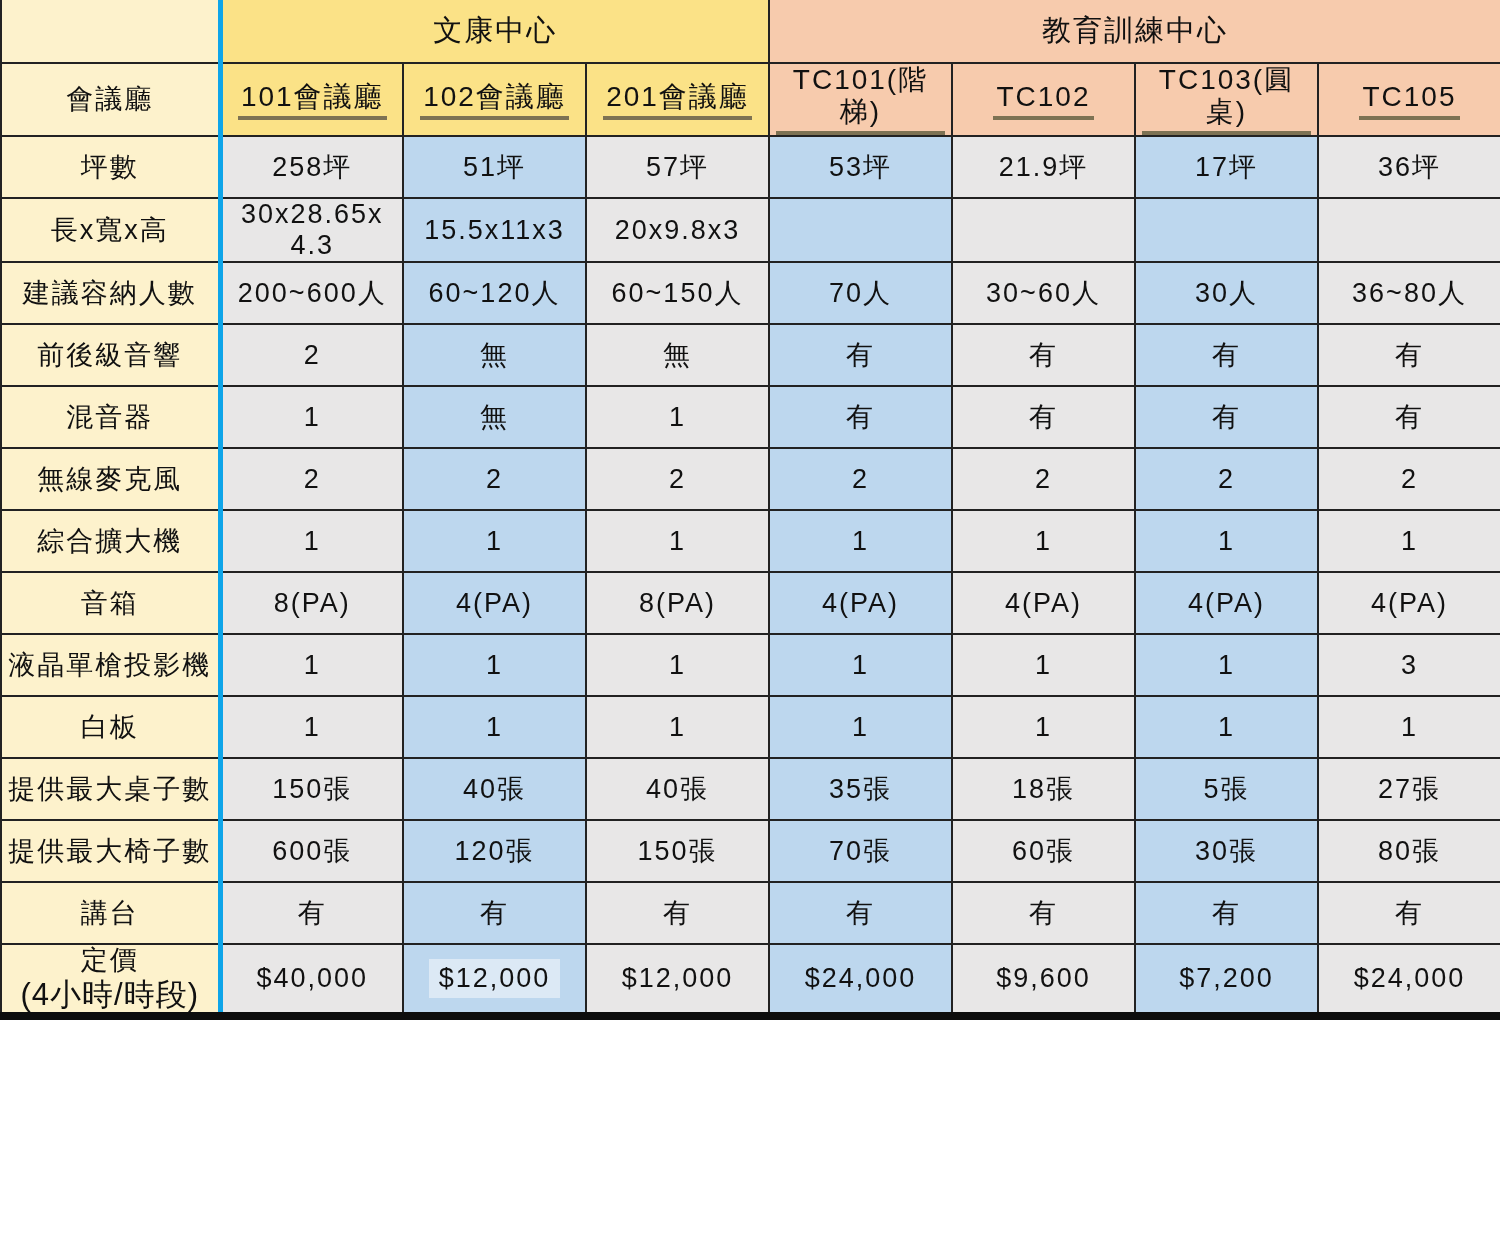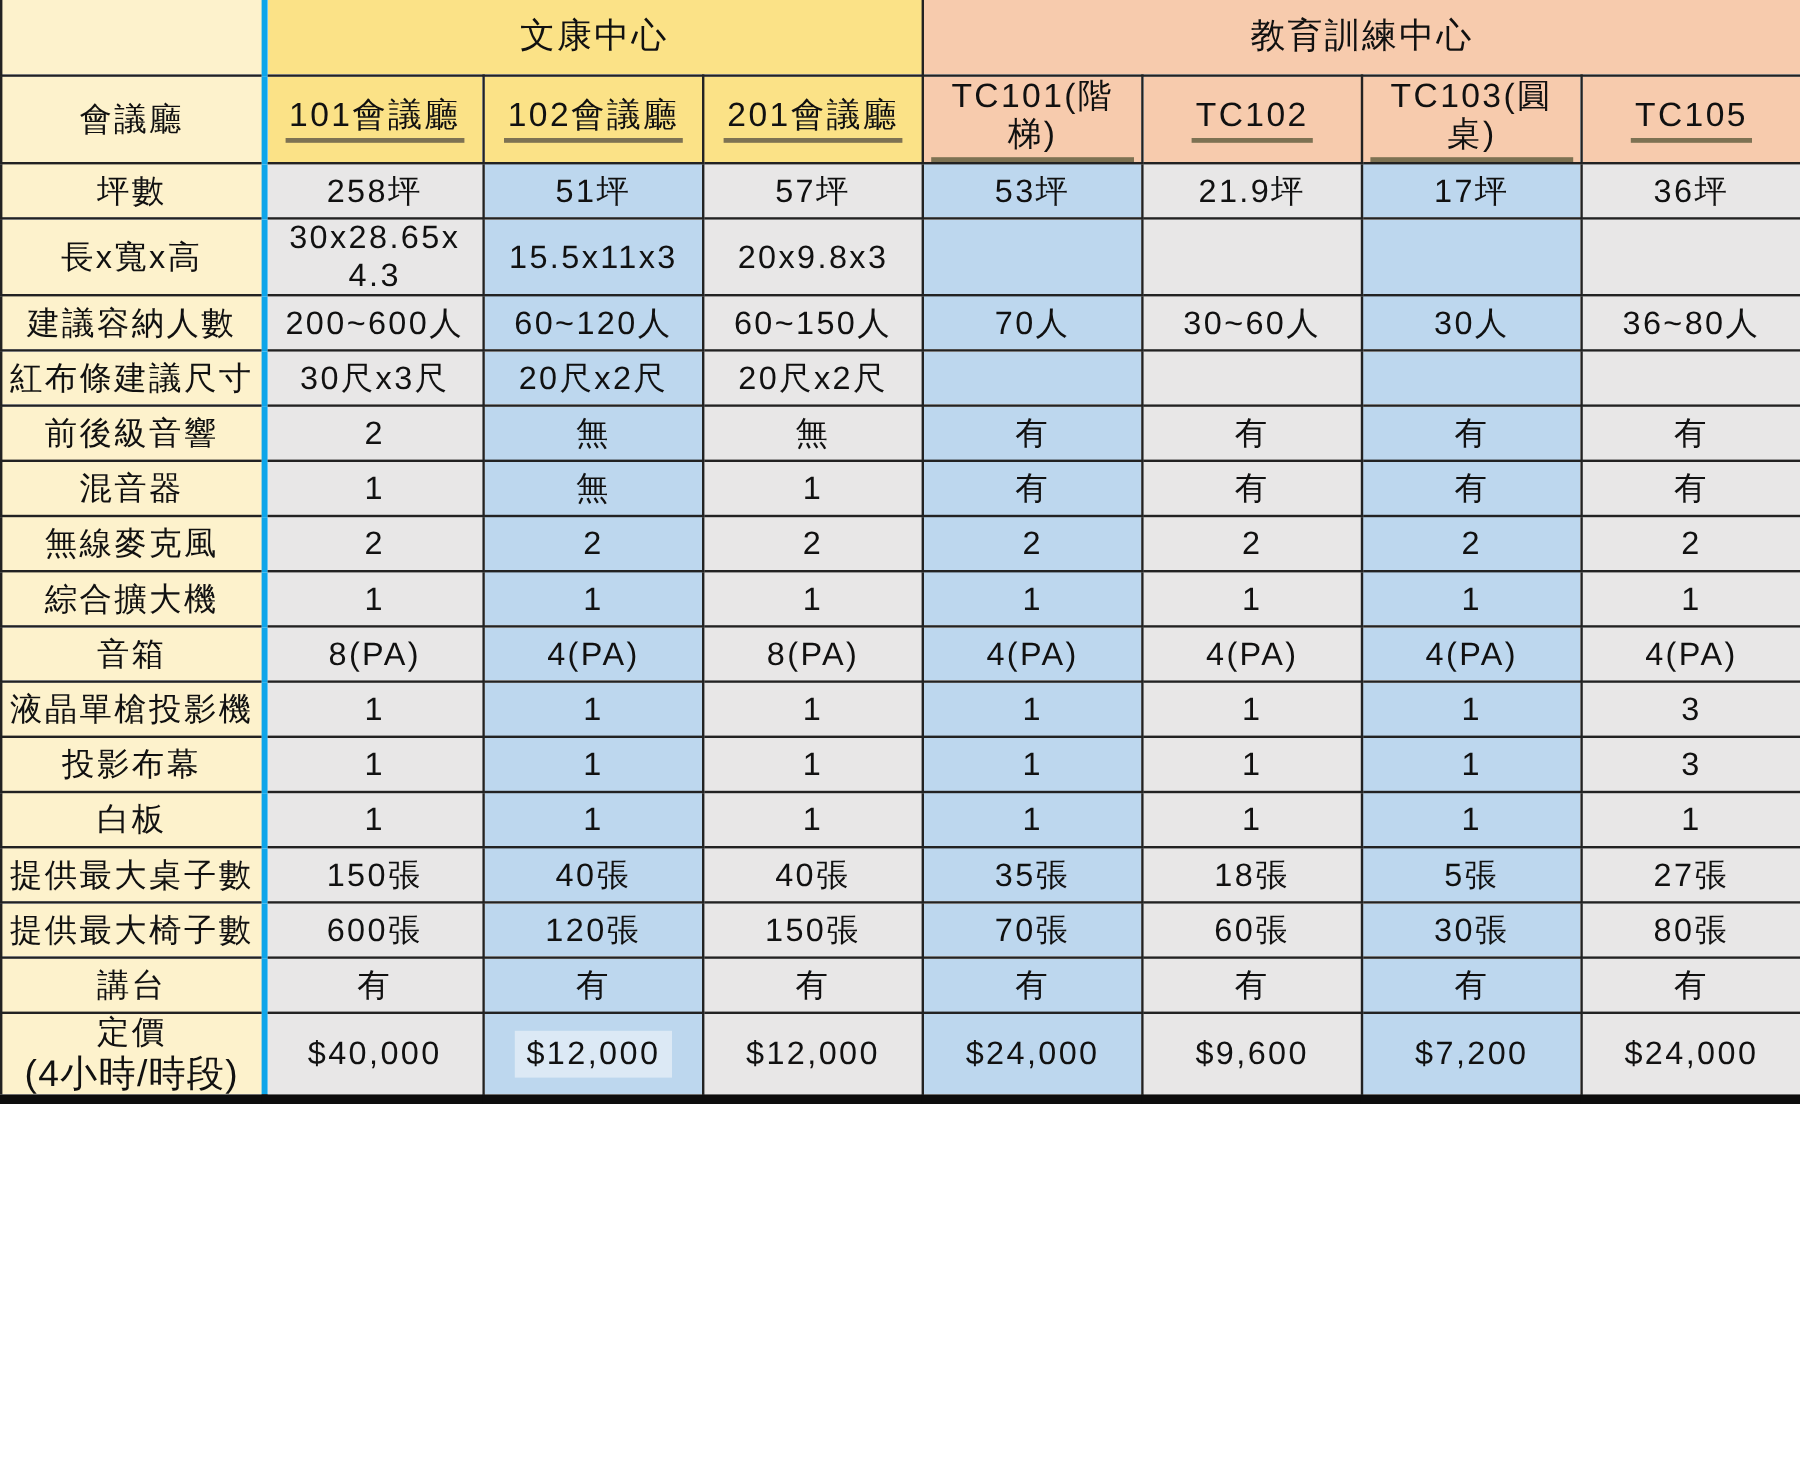--- a/index.html
+++ b/index.html
@@ -30,21 +30,21 @@
   td{
     border:2px solid var(--grid);
     text-align:center;
     vertical-align:middle;
     padding:0 6px;
     font-size:27px;
     letter-spacing:2px;
     line-height:1.15;
     overflow:hidden;
   }
-  tr{height:46px;}
+  tr{height:62px;}
   tr.row-group{height:63px;}
   tr.row-colheads{height:65px;}
   tr.row-last{height:60px;margin-top:32px;}
   tr.row-group td{border-top:none;}
   td.label{
     background:var(--label-bg);
     border-right:5px solid #0ea5e9;
     font-size:27px;
   }
   td.corner{background:var(--label-bg);}
@@ -120,30 +120,20 @@
         <td class="label">建議容納人數</td>
         <td class="col-gray">200~600人</td>
         <td class="col-blue">60~120人</td>
         <td class="col-gray">60~150人</td>
         <td class="col-blue">70人</td>
         <td class="col-gray">30~60人</td>
         <td class="col-blue">30人</td>
         <td class="col-gray">36~80人</td>
       </tr>
       <tr>
-        <td class="label">紅布條建議尺寸</td>
-        <td class="col-gray">30尺x3尺</td>
-        <td class="col-blue">20尺x2尺</td>
-        <td class="col-gray">20尺x2尺</td>
-        <td class="col-blue"></td>
-        <td class="col-gray"></td>
-        <td class="col-blue"></td>
-        <td class="col-gray"></td>
-      </tr>
-      <tr>
         <td class="label">前後級音響</td>
         <td class="col-gray">2</td>
         <td class="col-blue">無</td>
         <td class="col-gray">無</td>
         <td class="col-blue">有</td>
         <td class="col-gray">有</td>
         <td class="col-blue">有</td>
         <td class="col-gray">有</td>
       </tr>
       <tr>
@@ -181,30 +171,20 @@
         <td class="col-gray">8(PA)</td>
         <td class="col-blue">4(PA)</td>
         <td class="col-gray">8(PA)</td>
         <td class="col-blue">4(PA)</td>
         <td class="col-gray">4(PA)</td>
         <td class="col-blue">4(PA)</td>
         <td class="col-gray">4(PA)</td>
       </tr>
       <tr>
         <td class="label">液晶單槍投影機</td>
-        <td class="col-gray">1</td>
-        <td class="col-blue">1</td>
-        <td class="col-gray">1</td>
-        <td class="col-blue">1</td>
-        <td class="col-gray">1</td>
-        <td class="col-blue">1</td>
-        <td class="col-gray">3</td>
-      </tr>
-      <tr>
-        <td class="label">投影布幕</td>
         <td class="col-gray">1</td>
         <td class="col-blue">1</td>
         <td class="col-gray">1</td>
         <td class="col-blue">1</td>
         <td class="col-gray">1</td>
         <td class="col-blue">1</td>
         <td class="col-gray">3</td>
       </tr>
       <tr>
         <td class="label">白板</td>

